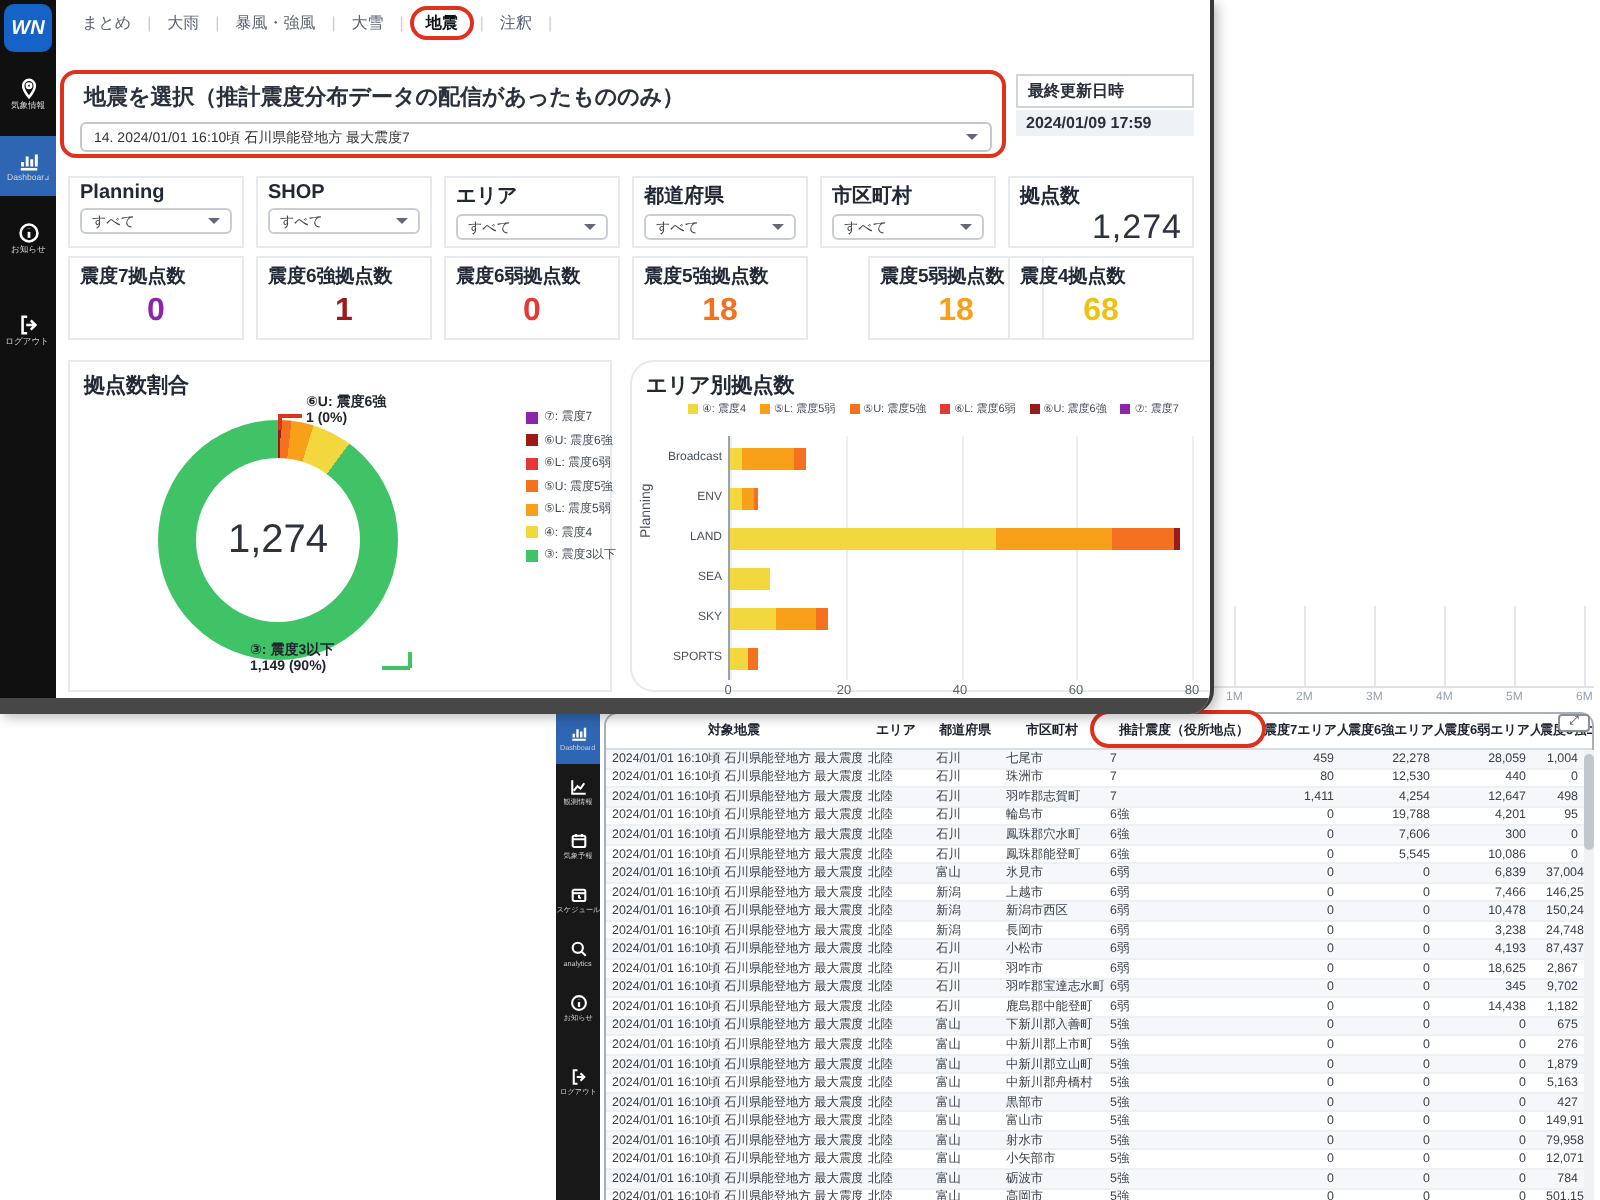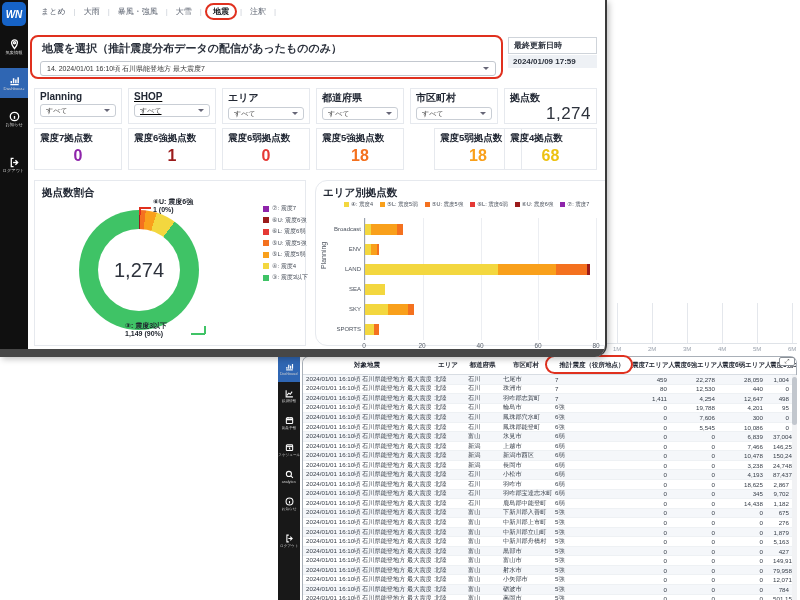--- a/index.html
+++ b/index.html
@@ -557,21 +557,21 @@
     </div>
 
     <div id="filters">
         <div class="fcard" style="left: 34px;">
           <div class="flabel">Planning</div>
     <div class="fselect">
             <span>すべて</span>
             <span class="caret"></span>
           </div>
         </div>
-        <div class="fcard" style="left: 128px; text-decoration: underline;">
+        <div class="fcard" style="left: 128px;">
           <div class="flabel">SHOP</div>
     <div class="fselect">
             <span>すべて</span>
             <span class="caret"></span>
           </div>
         </div>
         <div class="fcard" style="left: 222px;">
           <div class="flabel">エリア</div>
     <div class="fselect">
             <span>すべて</span>

